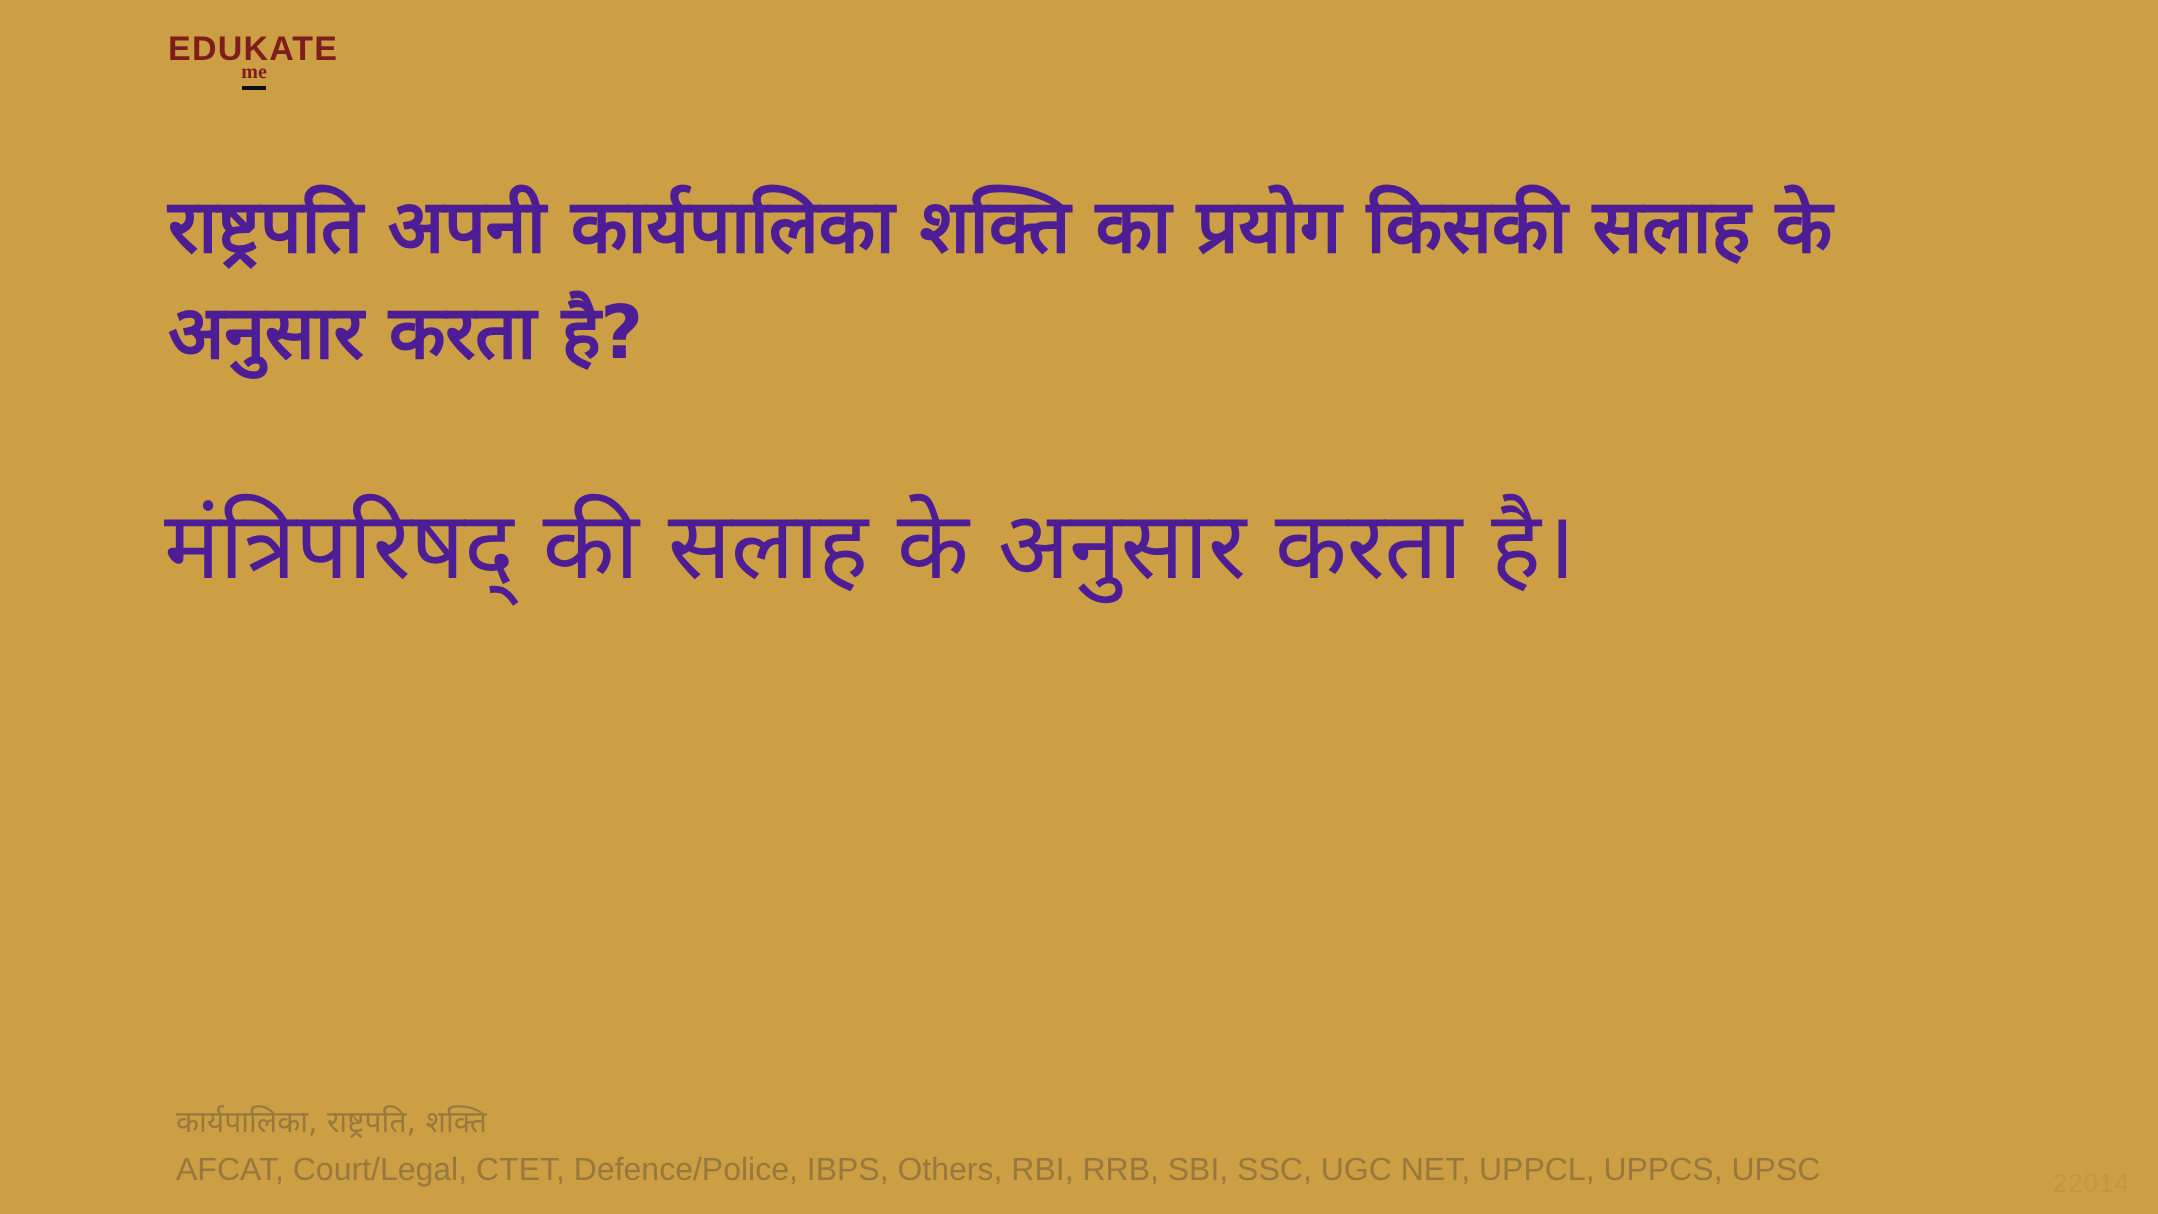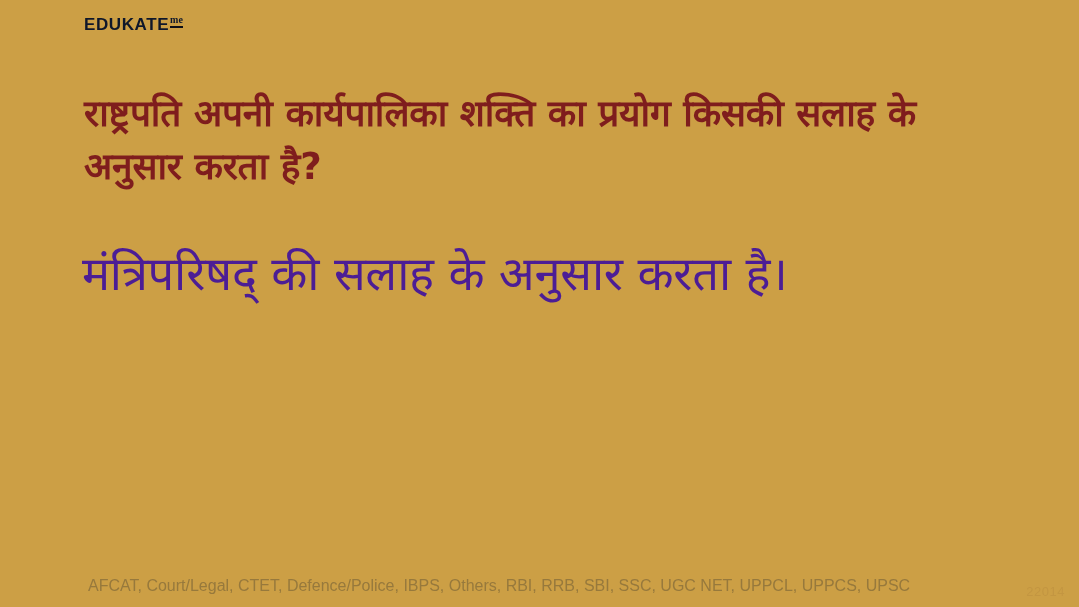--- a/index.html
+++ b/index.html
@@ -19,23 +19,24 @@
     background: #cc9f45;
     overflow: hidden;
   }
 
   
   .logo {
     position: absolute;
     left: 84px;
     top: 16px;
     display: flex;
-    align-items: flex-start;
-    color: #0f172a;
+    align-items: center;
+    color: #7f1d1d;
     line-height: 1;
+    flex-direction: column;
   }
   .logo-word {
     font-family: "Liberation Sans", sans-serif;
     font-size: 17px;
     font-weight: bold;
     letter-spacing: 0.6px;
   }
   .logo-sup {
     font-family: Liberation Serif, serif;
     font-size: 10px;
@@ -47,21 +48,21 @@
     border-bottom: 2px solid #0e0e16;
     padding-bottom: 1px;
   }
 
   
   .question {
     position: absolute;
     left: 84px;
     top: 88px;
     width: 900px;
-    color: #7f1d1d;
+    color: #4c1d95;
     font-family: "DejaVu Sans", "Liberation Sans", sans-serif;
     font-size: 37px;
     font-weight: bold;
     line-height: 1.42;
     letter-spacing: -0.2px;
   }
 
   
   .answer {
     position: absolute;
@@ -121,18 +122,19 @@
   <div class="logo">
     <span class="logo-word">EDUKATE</span>
     <span class="logo-sup">me</span>
   </div>
 
   <div class="question">राष्ट्रपति अपनी कार्यपालिका शक्ति का प्रयोग किसकी सलाह के अनुसार करता है?</div>
 
   <div class="answer">मंत्रिपरिषद् की सलाह के अनुसार करता है।</div>
 
   <div class="footer">
+    <div class="footer-line footer-tags">कार्यपालिका, राष्ट्रपति, शक्ति</div>
     <div class="footer-line footer-exams">AFCAT, Court/Legal, CTET, Defence/Police, IBPS, Others, RBI, RRB, SBI, SSC, UGC NET, UPPCL, UPPCS, UPSC</div>
   </div>
 
   <div class="watermark">22014</div>
 
 </div>
 
 </body></html>

